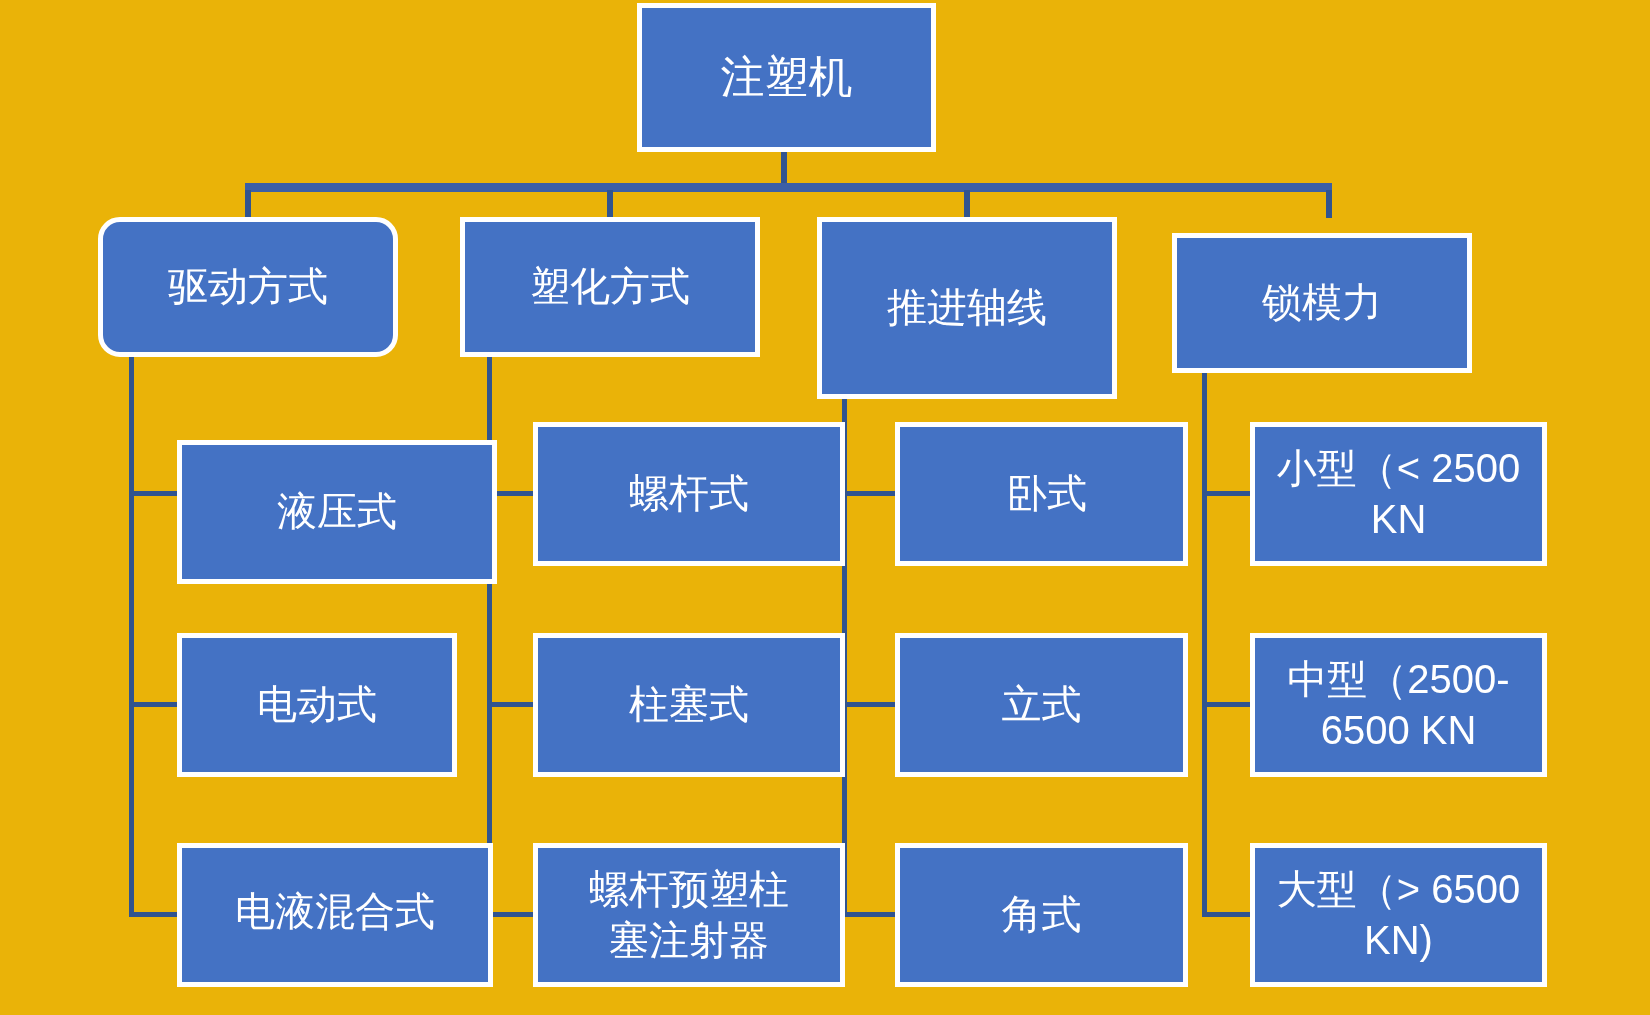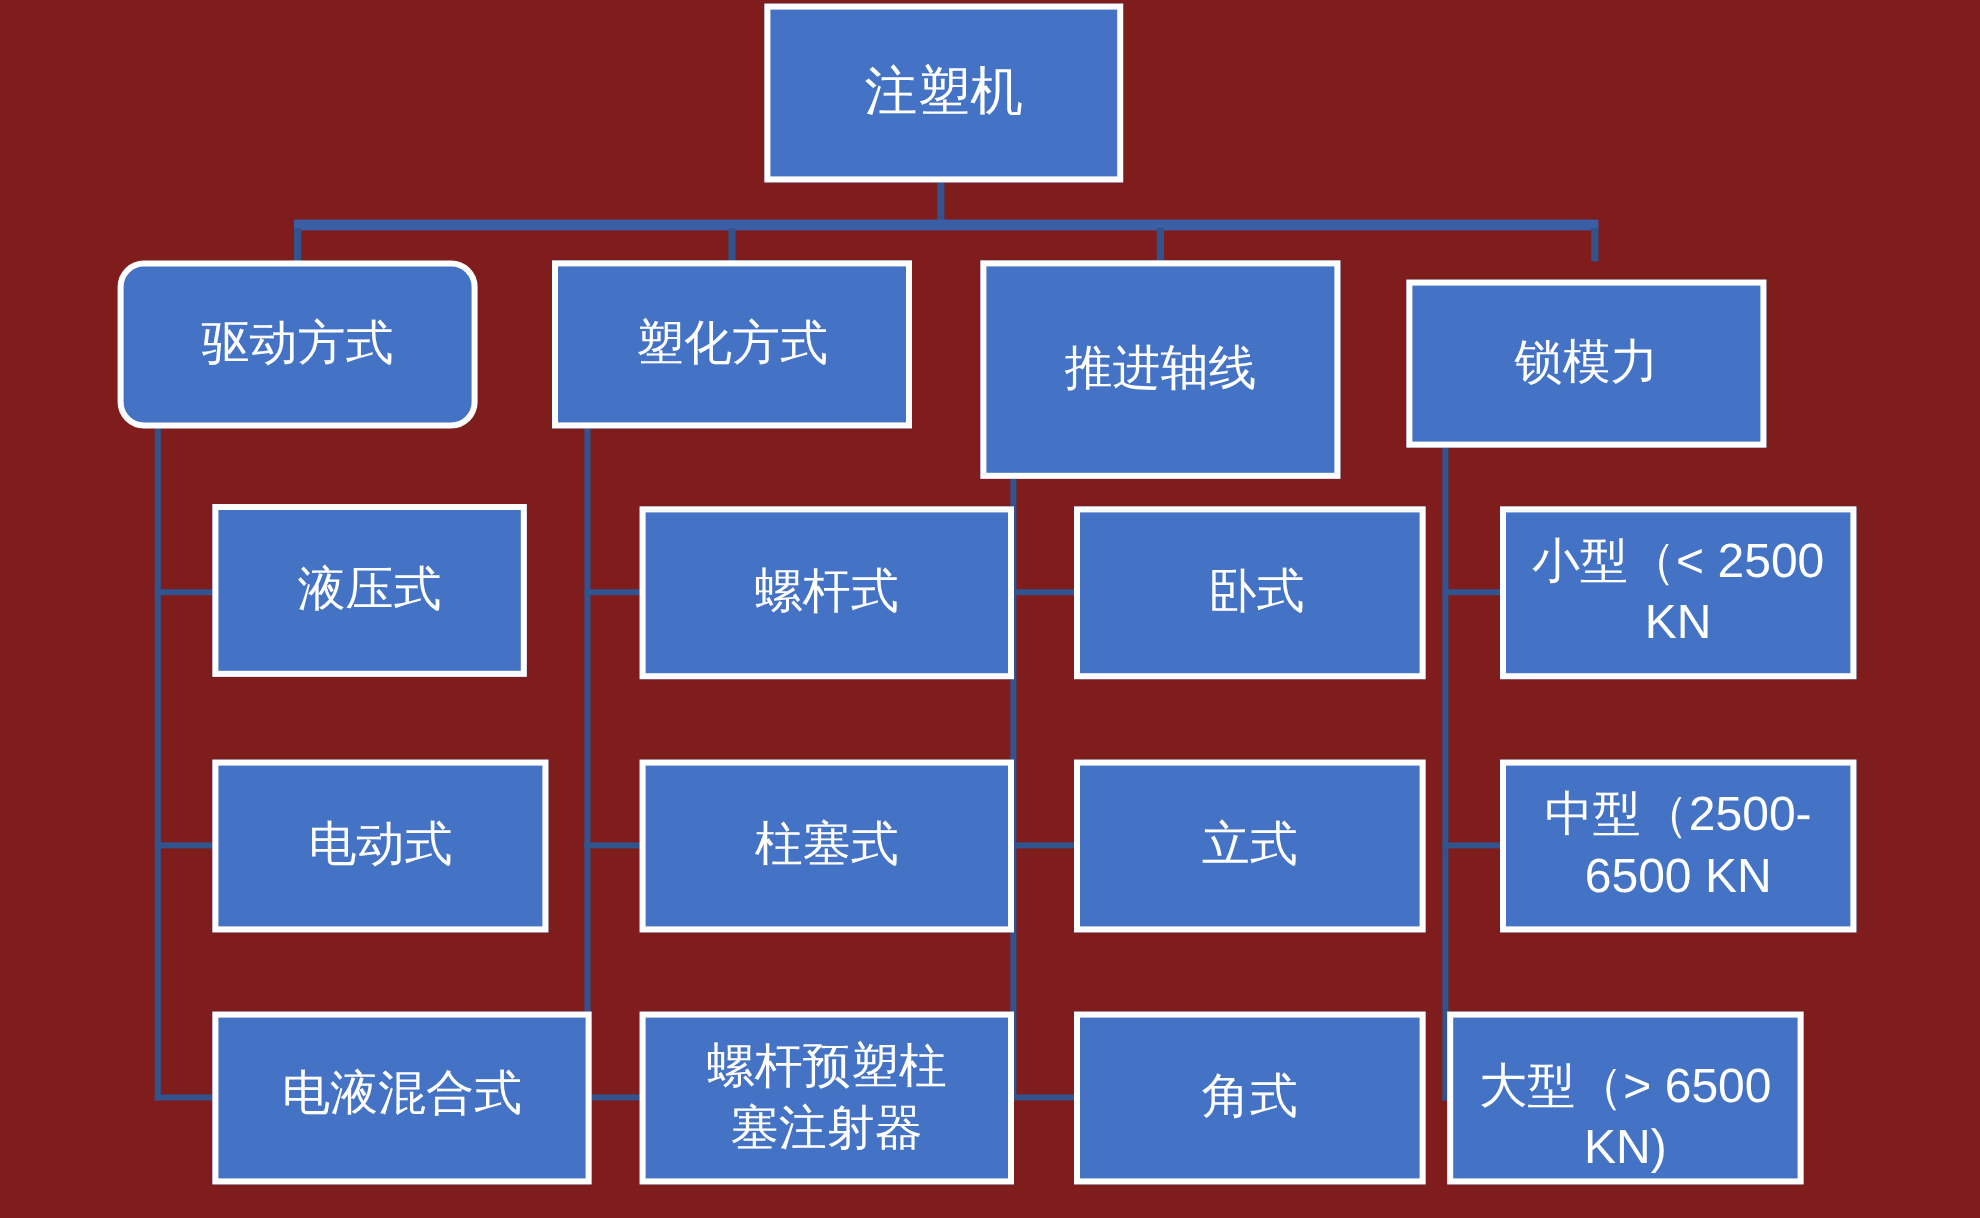--- a/index.html
+++ b/index.html
@@ -1,17 +1,17 @@
 <!DOCTYPE html>
 <html><head>
 <meta charset="utf-8">
 <style>
   html,body{margin:0;padding:0;background:#000;}
   .canvas{
-    position:relative;width:1650px;height:1015px;background:#7f1d1d;overflow:hidden;
+    position:relative;width:1650px;height:1015px;background:#eab308;overflow:hidden;
     font-family:"Liberation Sans",sans-serif;
   }
   .conn{position:absolute;background:#31548F;}
   .conn.bus{background:#3B5FA6;}
   .node{
     position:absolute;box-sizing:border-box;
     background:#4472C4;border:5px solid #FFFFFF;color:#FFFFFF;
     display:flex;align-items:center;justify-content:center;
     text-align:center;font-size:40px;line-height:1.28;
   }
@@ -61,21 +61,21 @@
   <div class="node" style="left:460px;top:217px;width:300px;height:140px;">
     <span class="lbl">塑化方式</span>
   </div>
   <div class="node" style="left:817px;top:217px;width:300px;height:182px;">
     <span class="lbl">推进轴线</span>
   </div>
   <div class="node" style="left:1172px;top:233px;width:300px;height:140px;">
     <span class="lbl">锁模力</span>
   </div>
 
-  <div class="node" style="left:177px;top:420px;width:262px;height:144px;">
+  <div class="node" style="left:177px;top:440px;width:320px;height:144px;">
     <span class="lbl">液压式</span>
   </div>
   <div class="node" style="left:177px;top:633px;width:280px;height:144px;">
     <span class="lbl">电动式</span>
   </div>
   <div class="node" style="left:177px;top:843px;width:316px;height:144px;font-family:Liberation Mono, monospace;">
     <span class="lbl">电液混合式</span>
   </div>
 
   <div class="node" style="left:533px;top:422px;width:312px;height:144px;">
@@ -100,18 +100,18 @@
   </div>
 
   <div class="node" style="left:1250px;top:422px;width:297px;height:144px;">
     <span class="lbl">小型（&lt; 2500
 KN</span>
   </div>
   <div class="node" style="left:1250px;top:633px;width:297px;height:144px;">
     <span class="lbl">中型（2500-
 6500 KN</span>
   </div>
-  <div class="node" style="left:1206px;top:843px;width:297px;height:144px;align-items:flex-end;">
+  <div class="node" style="left:1250px;top:843px;width:297px;height:144px;">
     <span class="lbl">大型（&gt; 6500
 KN)</span>
   </div>
 
 </div>
 
 </body></html>

